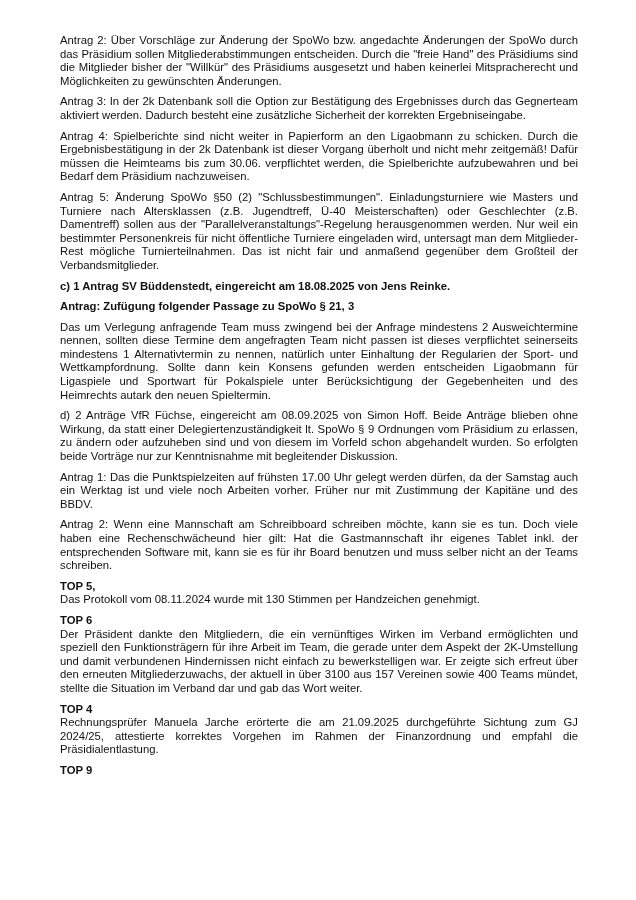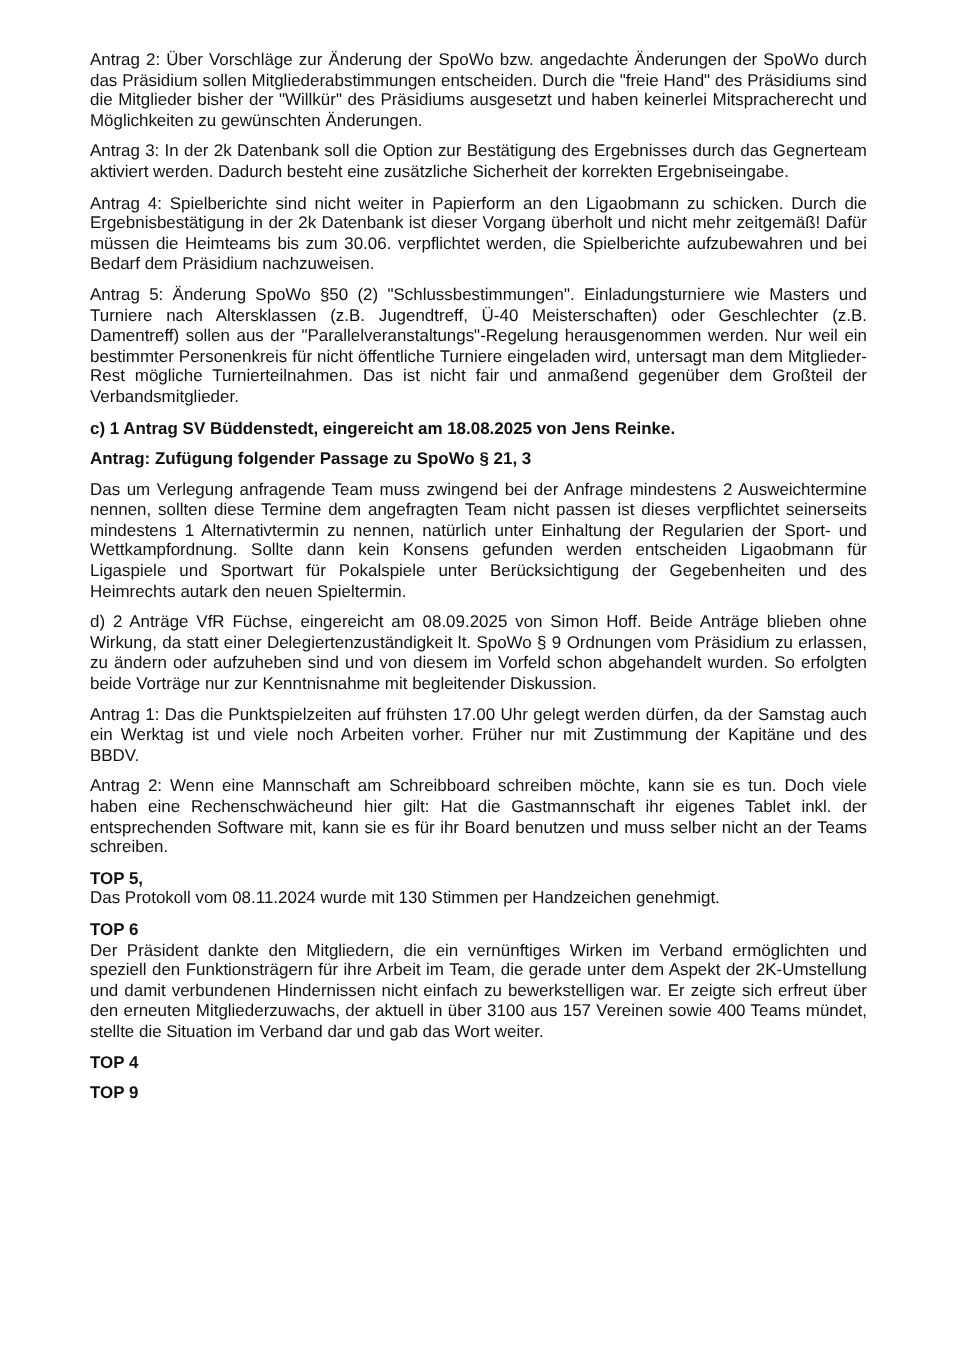--- a/index.html
+++ b/index.html
@@ -47,20 +47,21 @@
   <div class="top-block">
     <span class="top-title">TOP 6</span>
     <span>Der Präsident dankte den Mitgliedern, die ein vernünftiges Wirken im Verband ermöglichten und speziell den Funktionsträgern für ihre Arbeit im Team, die gerade unter dem Aspekt der 2K-Umstellung und damit verbundenen Hindernissen nicht einfach zu bewerkstelligen war. Er zeigte sich erfreut über den erneuten Mitgliederzuwachs, der aktuell in über 3100 aus 157 Vereinen sowie 400 Teams mündet, stellte die Situation im Verband dar und gab das Wort weiter.</span>
   </div>
 
   <div class="top-block">
   </div>
 
   <div class="top-block">
     <span class="top-title">TOP 4</span>
+    <span>Rechnungsprüfer Manuela Jarche erörterte die am 21.09.2025 durchgeführte Sichtung zum GJ 2024/25, attestierte korrektes Vorgehen im Rahmen der Finanzordnung und empfahl die Präsidialentlastung.</span>
   </div>
 
   <div class="top-block">
     <span class="top-title">TOP 9</span>
 
   </div>
 
 </div>
 
 </body></html>

